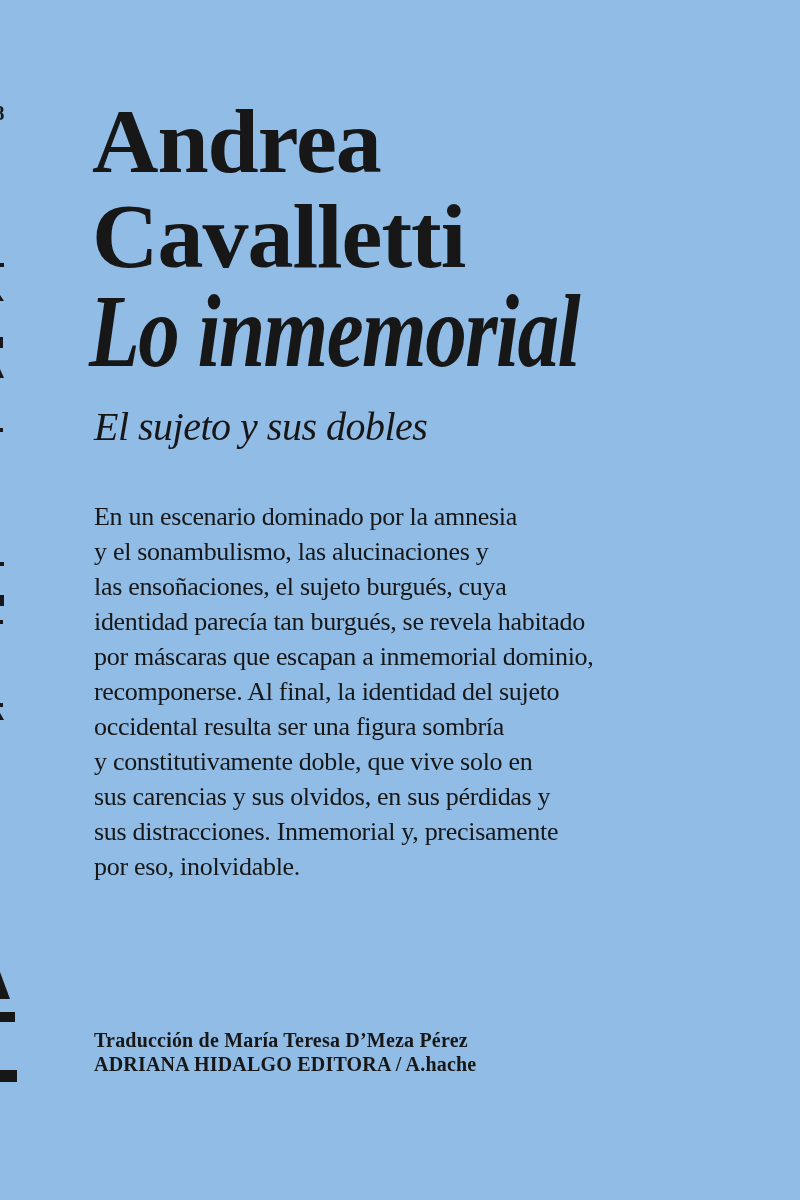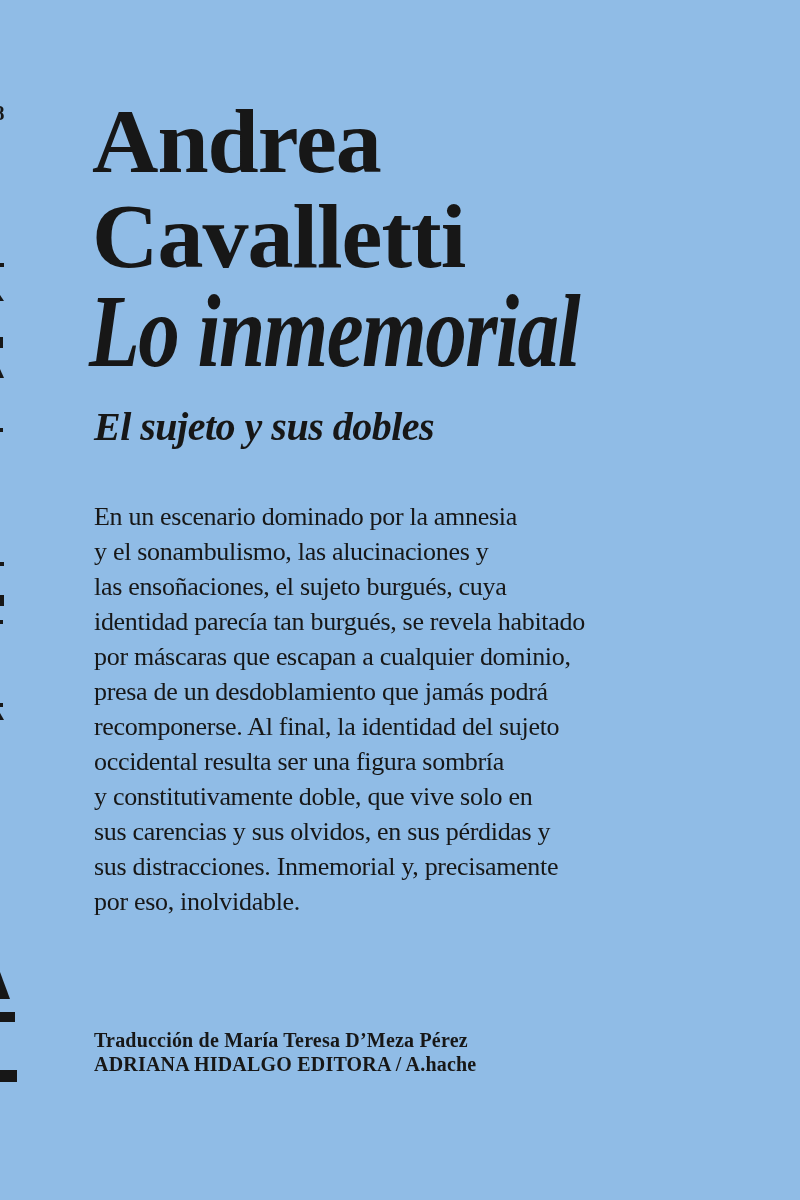--- a/index.html
+++ b/index.html
@@ -71,21 +71,21 @@
   }
 
   .book-subtitle {
     position: absolute;
     left: 94px;
     top: 404px;
     margin: 0;
     font-size: 40px;
     line-height: 46px;
     font-style: italic;
-    font-weight: 700;
+    font-weight: 400;
     letter-spacing: -0.5px;
     white-space: nowrap;
   }
 
   .description {
     position: absolute;
     left: 94px;
     top: 499px;
     font-size: 26px;
     line-height: 35px;
@@ -135,22 +135,21 @@
 
   <h2 class="book-title">Lo inmemorial</h2>
 
   <h3 class="book-subtitle">El sujeto y sus dobles</h3>
 
   <div class="description">
     <div class="description-line">En un escenario dominado por la amnesia</div>
     <div class="description-line">y el sonambulismo, las alucinaciones y</div>
     <div class="description-line">las ensoñaciones, el sujeto burgués, cuya</div>
     <div class="description-line">identidad parecía tan burgués, se revela habitado</div>
-    <div class="description-line">por máscaras que escapan a cualquier dominio,</div>
-    <div class="description-line">presa de un desdoblamiento que jamás podrá</div>
+    <div class="description-line">por máscaras que escapan a inmemorial dominio,</div>
     <div class="description-line">recomponerse. Al final, la identidad del sujeto</div>
     <div class="description-line">occidental resulta ser una figura sombría</div>
     <div class="description-line">y constitutivamente doble, que vive solo en</div>
     <div class="description-line">sus carencias y sus olvidos, en sus pérdidas y</div>
     <div class="description-line">sus distracciones. Inmemorial y, precisamente</div>
     <div class="description-line">por eso, inolvidable.</div>
   </div>
 
   <div class="credits">
     <div>Traducción de María Teresa D’Meza Pérez</div>

